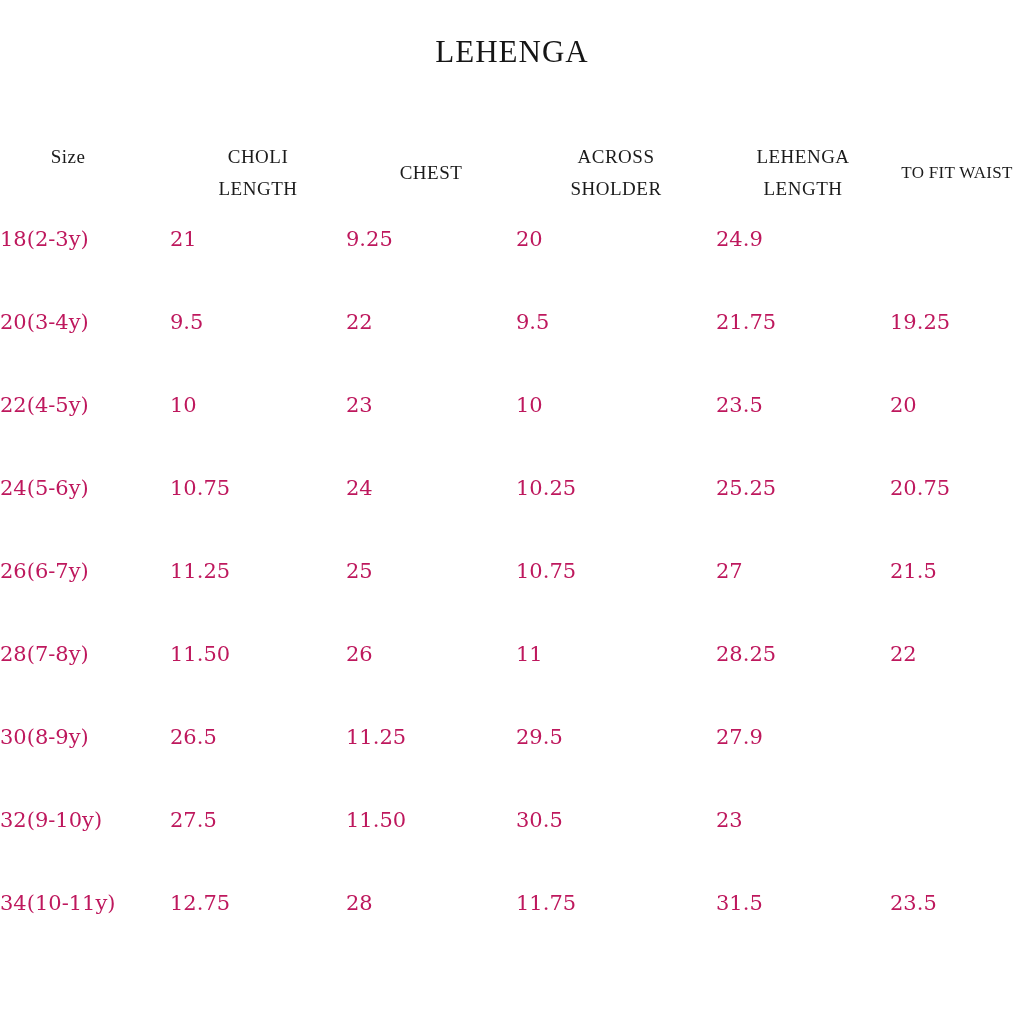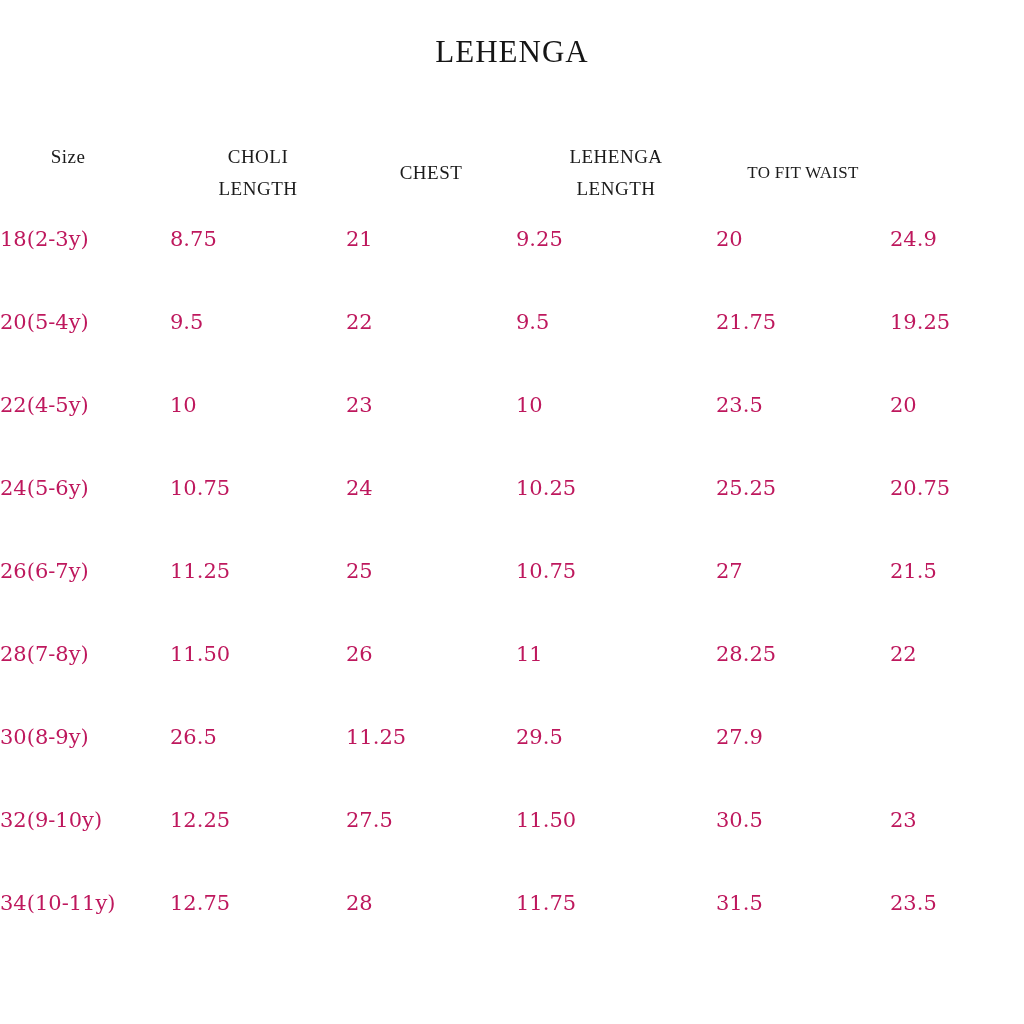--- a/index.html
+++ b/index.html
@@ -69,41 +69,44 @@
         <span>Size</span>
       </div>
       <div class="th">
         <span>CHOLI</span>
         <span>LENGTH</span>
       </div>
       <div class="th">
         <span>CHEST</span>
       </div>
       <div class="th">
+        <span>ACROSS</span>
+        <span>SHOLDER</span>
+      </div>
+      <div class="th">
         <span>LEHENGA</span>
         <span>LENGTH</span>
       </div>
       <div class="th th-waist">
         <span>TO FIT WAIST</span>
       </div>
     </div>
 
     <div class="tbody">
 
       <div class="tr grid-row">
         <div class="td">18(2-3y)</div>
-        <div class="td">8.75</div>
         <div class="td">21</div>
         <div class="td">9.25</div>
         <div class="td">20</div>
         <div class="td">24.9</div>
       </div>
 
       <div class="tr grid-row">
-        <div class="td">20(5-4y)</div>
+        <div class="td">20(3-4y)</div>
         <div class="td">9.5</div>
         <div class="td">22</div>
         <div class="td">9.5</div>
         <div class="td">21.75</div>
         <div class="td">19.25</div>
       </div>
 
       <div class="tr grid-row">
         <div class="td">22(4-5y)</div>
         <div class="td">10</div>
@@ -143,21 +146,20 @@
       <div class="tr grid-row">
         <div class="td">30(8-9y)</div>
         <div class="td">26.5</div>
         <div class="td">11.25</div>
         <div class="td">29.5</div>
         <div class="td">27.9</div>
       </div>
 
       <div class="tr grid-row">
         <div class="td">32(9-10y)</div>
-        <div class="td">12.25</div>
         <div class="td">27.5</div>
         <div class="td">11.50</div>
         <div class="td">30.5</div>
         <div class="td">23</div>
       </div>
 
       <div class="tr grid-row">
         <div class="td">34(10-11y)</div>
         <div class="td">12.75</div>
         <div class="td">28</div>

